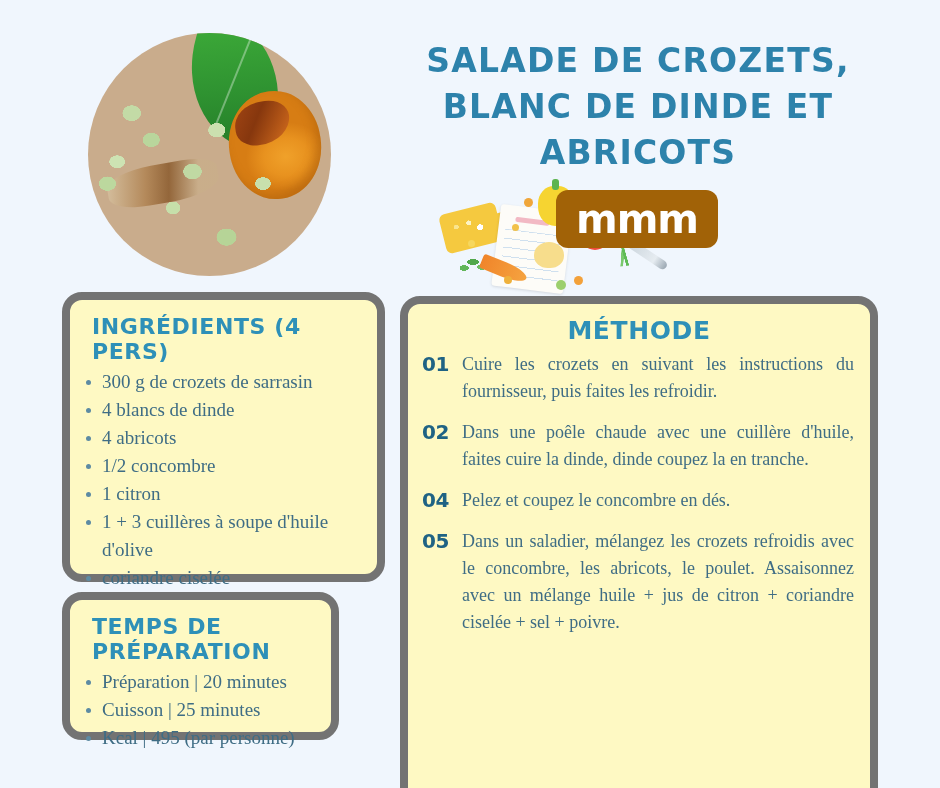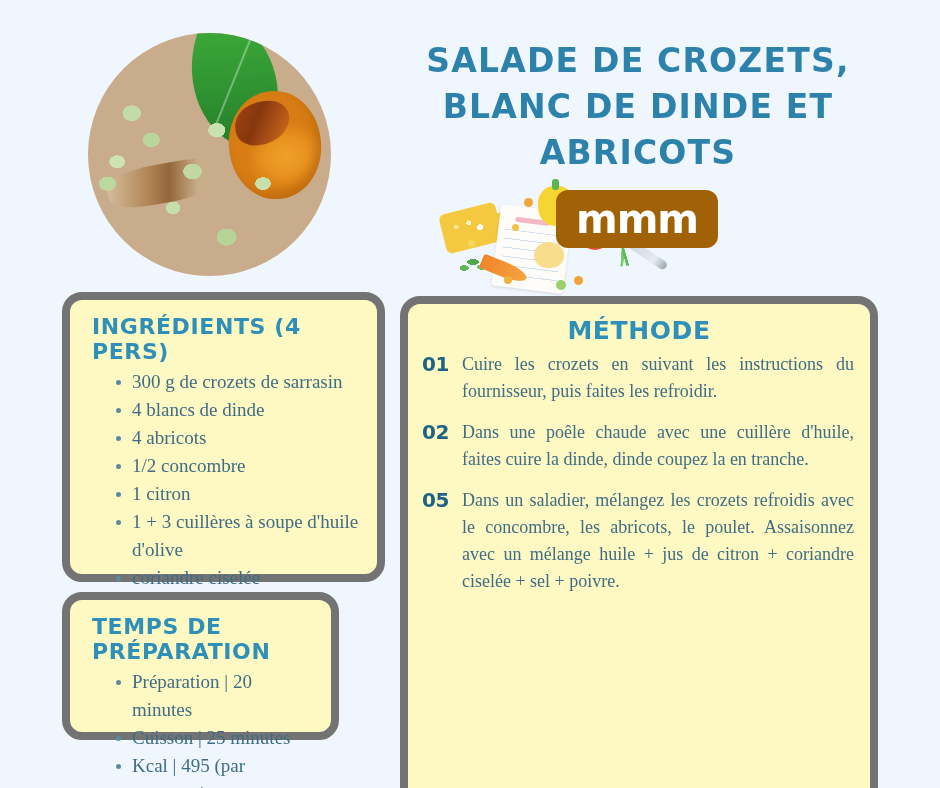--- a/index.html
+++ b/index.html
@@ -294,21 +294,21 @@
     text-align: center;
     font-size: 25px;
     margin: 12px 0 6px 0;
     position: relative;
     z-index: 2;
   }
 
   ul.blist {
     list-style: none;
     margin: 0;
-    padding: 0 18px 0 44px;
+    padding: 0 18px 0 14px;
     color: #3f6d85;
     font-size: 19px;
     line-height: 28px;
   }
   ul.blist li {
     position: relative;
     padding-left: 18px;
   }
   ul.blist li::before {
     content: "";
@@ -421,17 +421,21 @@
   <div class="steps" id="steps-list">
       <div class="step">
         <div class="step-num">01</div>
         <div class="step-text">Cuire les crozets en suivant les instructions du fournisseur, puis faites les refroidir.</div>
       </div>
       <div class="step">
         <div class="step-num">02</div>
         <div class="step-text">Dans une poêle chaude avec une cuillère d'huile, faites cuire la dinde, dinde coupez la en tranche.</div>
       </div>
       <div class="step">
+        <div class="step-num">04</div>
+        <div class="step-text single">Pelez et coupez le concombre en dés.</div>
+      </div>
+      <div class="step">
         <div class="step-num">05</div>
         <div class="step-text">Dans un saladier, mélangez les crozets refroidis avec le concombre, les abricots, le poulet. Assaisonnez avec un mélange huile + jus de citron + coriandre ciselée + sel + poivre.</div>
       </div>
     </div>
 </div>
 
 </body></html>

